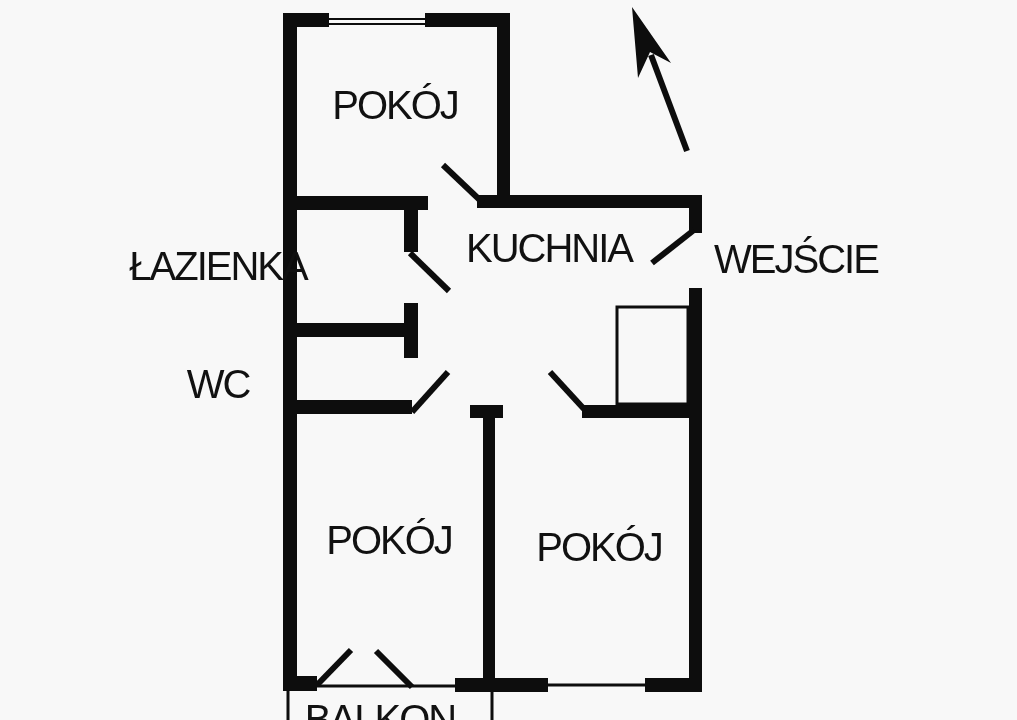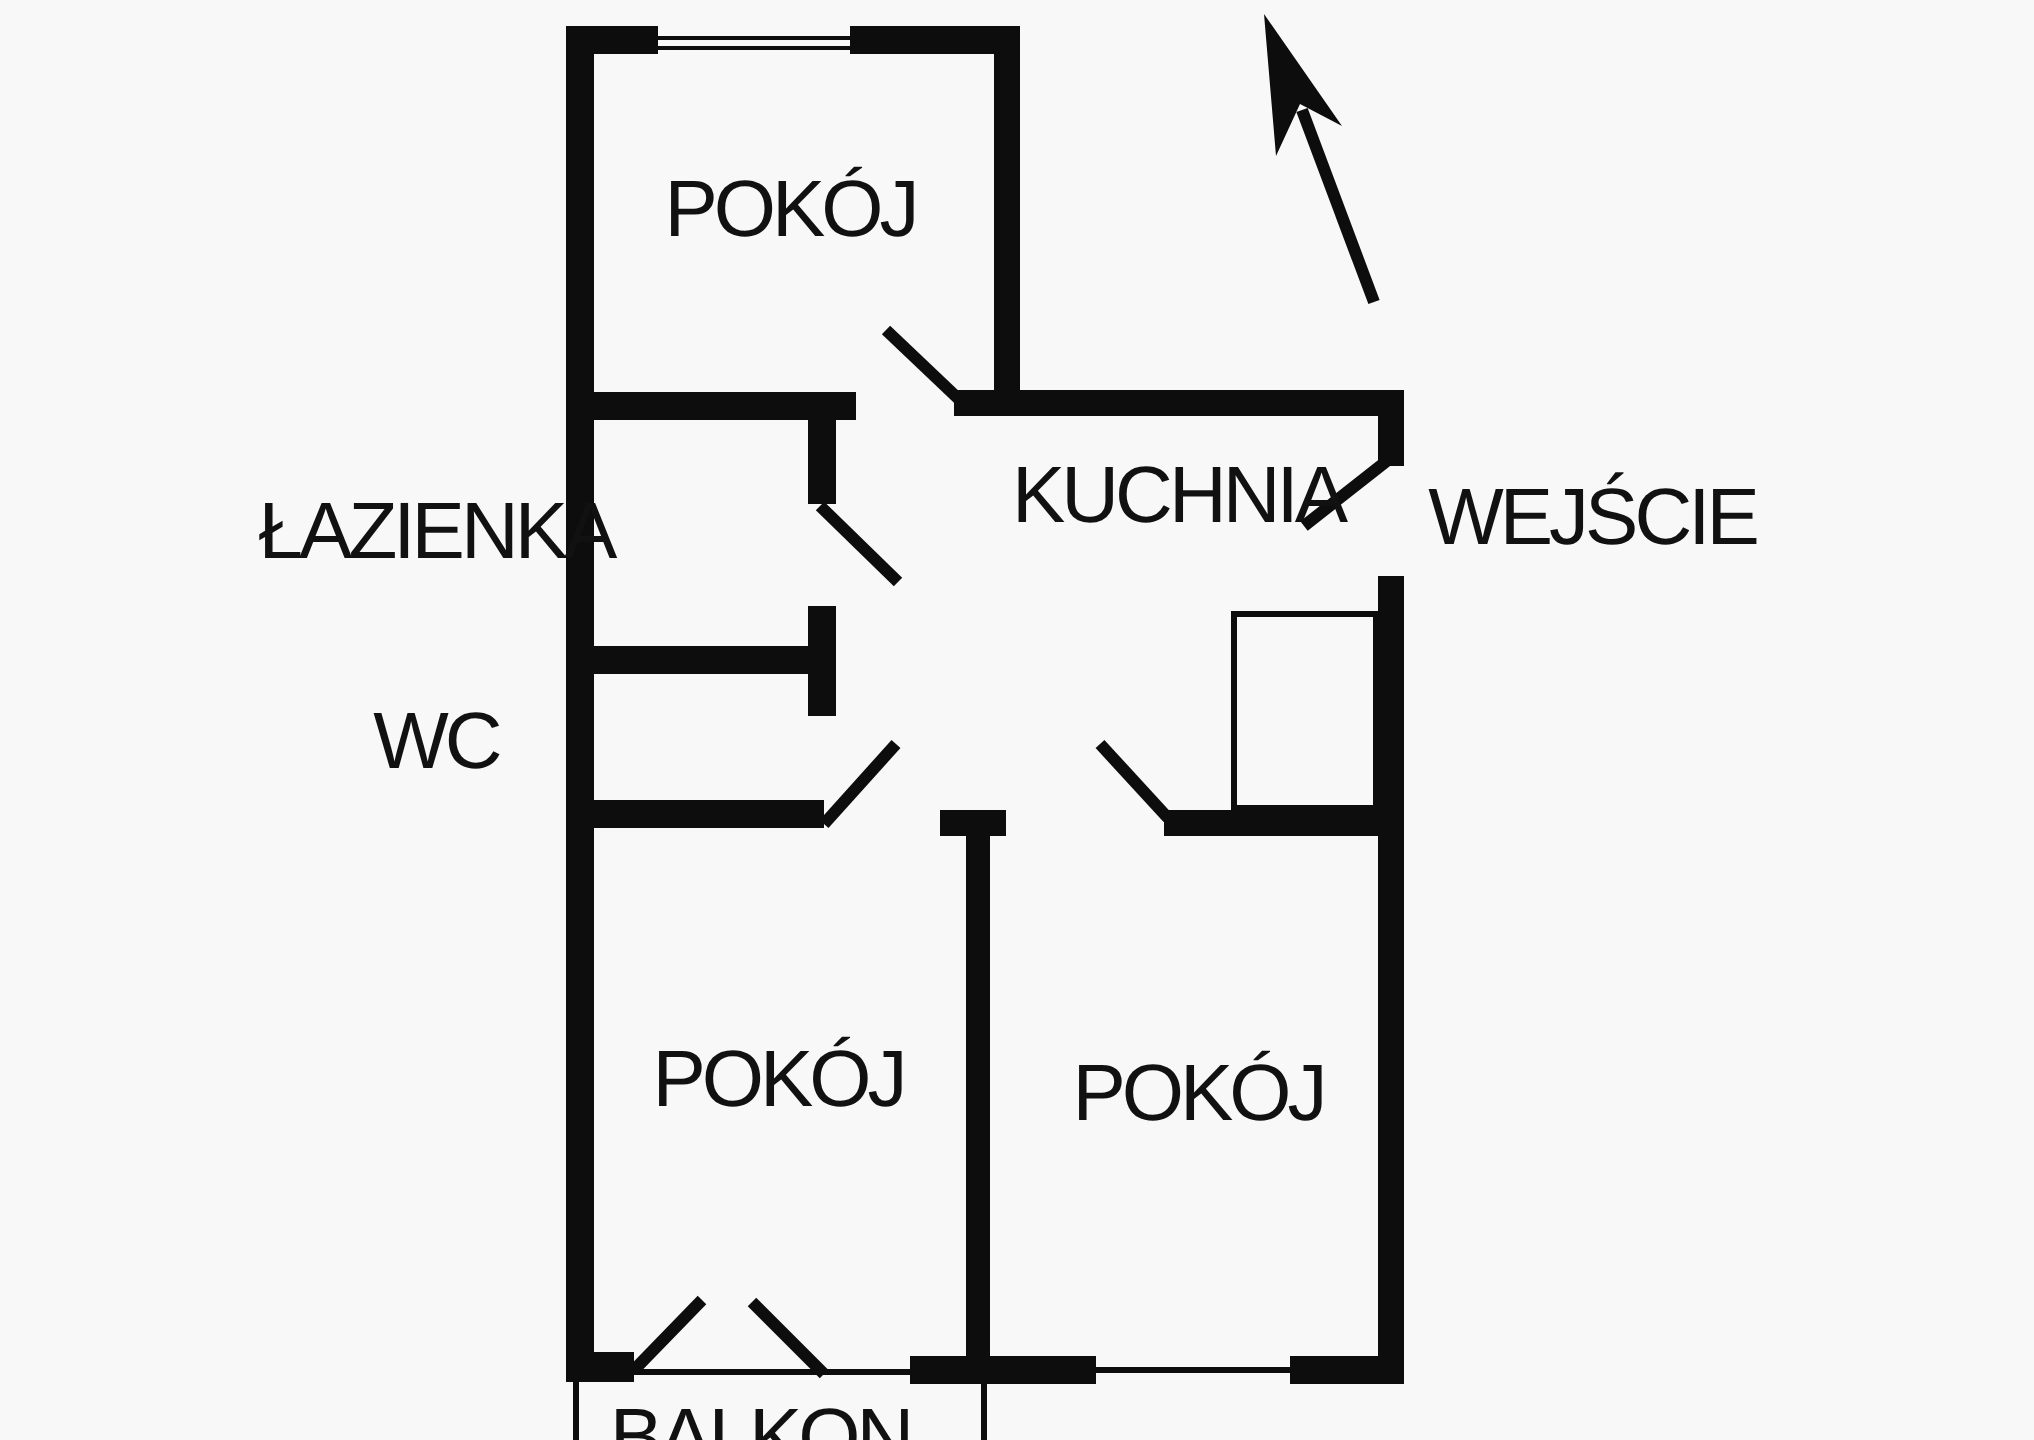--- a/index.html
+++ b/index.html
@@ -69,21 +69,21 @@
     <line class="swing" x1="317" y1="685" x2="351" y2="650"></line>
     <line class="swing" x1="412" y1="687" x2="376" y2="651"></line>
 
     <g>
       <line class="arrowline" x1="687" y1="151" x2="651" y2="55"></line>
       <polygon class="arrowhead" points="632,7 671,63 650,52 638,78"></polygon>
     </g>
   </svg>
 
   <div class="room-label" style="left:395px;top:105px;">POKÓJ</div>
-  <div class="room-label" style="left:549px;top:248px;margin-left:40px;">KUCHNIA</div>
+  <div class="room-label" style="left:549px;top:248px;">KUCHNIA</div>
   <div class="room-label" style="left:177px;top:266px;margin-left:41px;">ŁAZIENKA</div>
-  <div class="room-label" style="left:218px;top:371px;">WC</div>
+  <div class="room-label" style="left:218px;top:384px;">WC</div>
   <div class="room-label" style="left:389px;top:540px;">POKÓJ</div>
   <div class="room-label" style="left:599px;top:547px;">POKÓJ</div>
   <div class="room-label" style="left:380px;top:719px;">BALKON</div>
   <div class="room-label" style="left:796px;top:259px;">WEJŚCIE</div>
 
 </div>
 
 </body></html>

